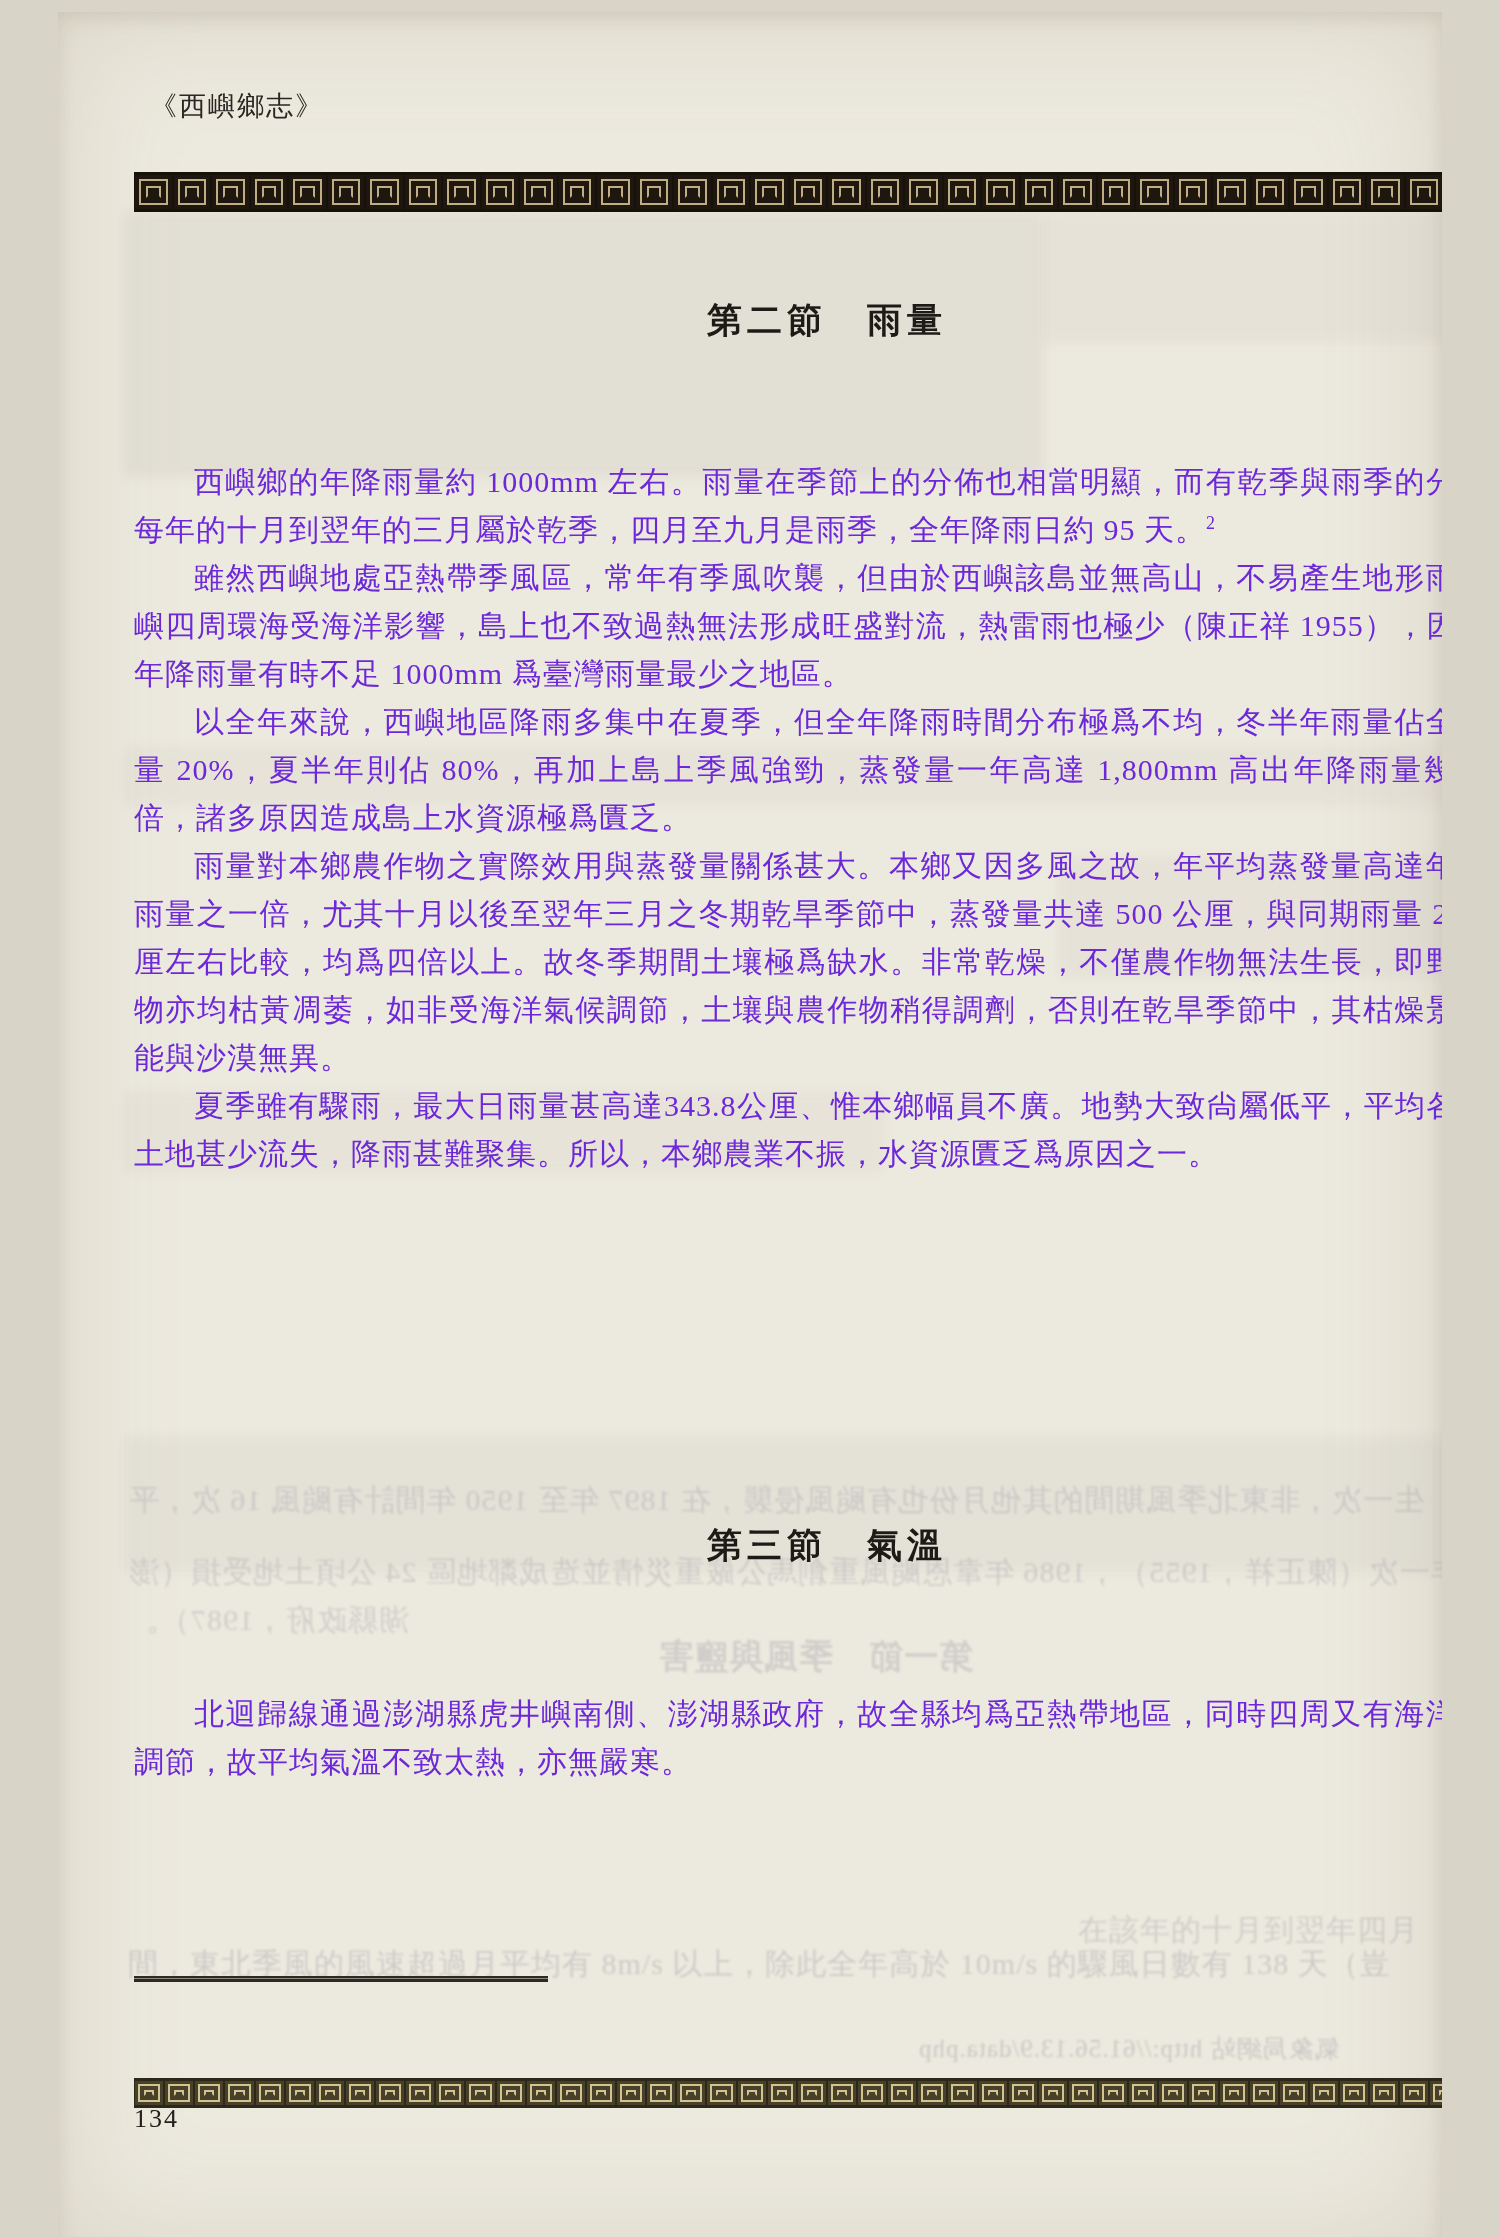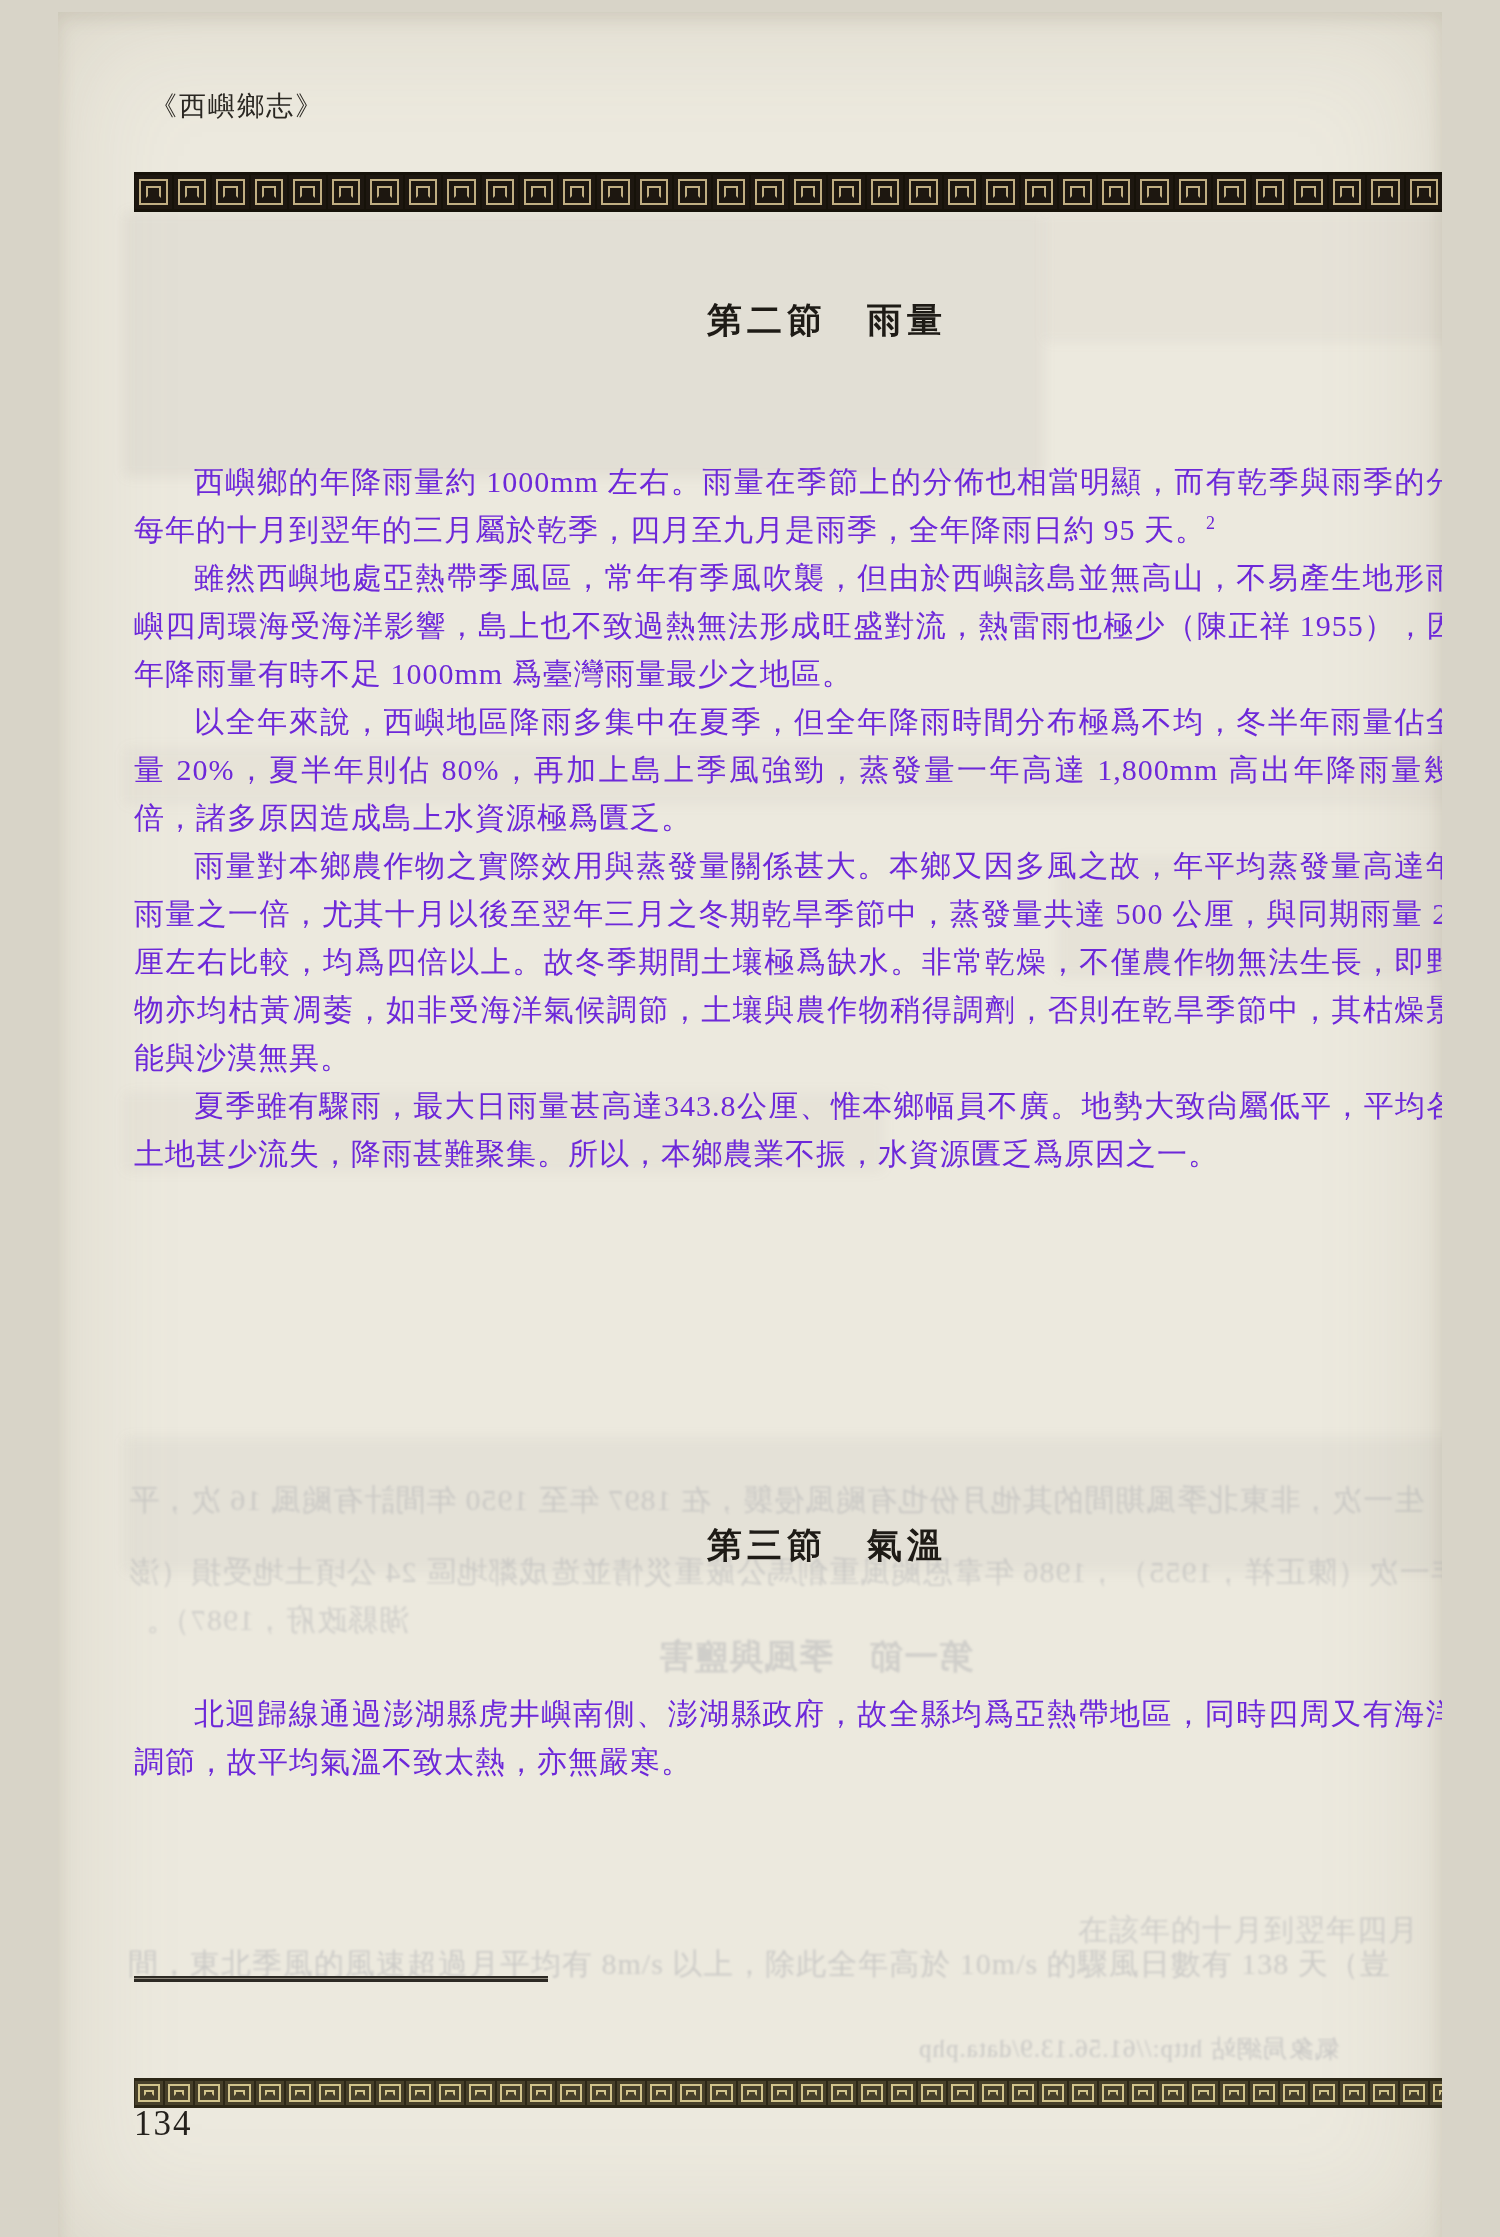--- a/index.html
+++ b/index.html
@@ -76,21 +76,21 @@
   .footnotes{
     position:absolute;left:76px;top:1986px;width:1386px;
     font-size:26px;line-height:40px;color:#27241f;
   }
   .footnotes .fn{margin:0;}
   .footnotes sup{font-size:16px;vertical-align:super;margin-right:8px;}
   .footnotes .fn.tight sup{margin-right:0;}
 
   .page-number{
     position:absolute;left:76px;top:2092px;
-    font-size:35px;letter-spacing:2px;color:#24211c;
+    font-size:26px;letter-spacing:2px;color:#24211c;
   }
 </style>
 </head>
 <body>
 
 <div class="page">
 
   <div class="patch" style="left:66px;top:200px;width:920px;height:265px;"></div>
   <div class="patch" style="left:986px;top:200px;width:476px;height:130px;background:rgba(128,126,124,.06);"></div>
   <div class="patch" style="left:66px;top:735px;width:1396px;height:58px;background:rgba(128,126,124,.05);"></div>

